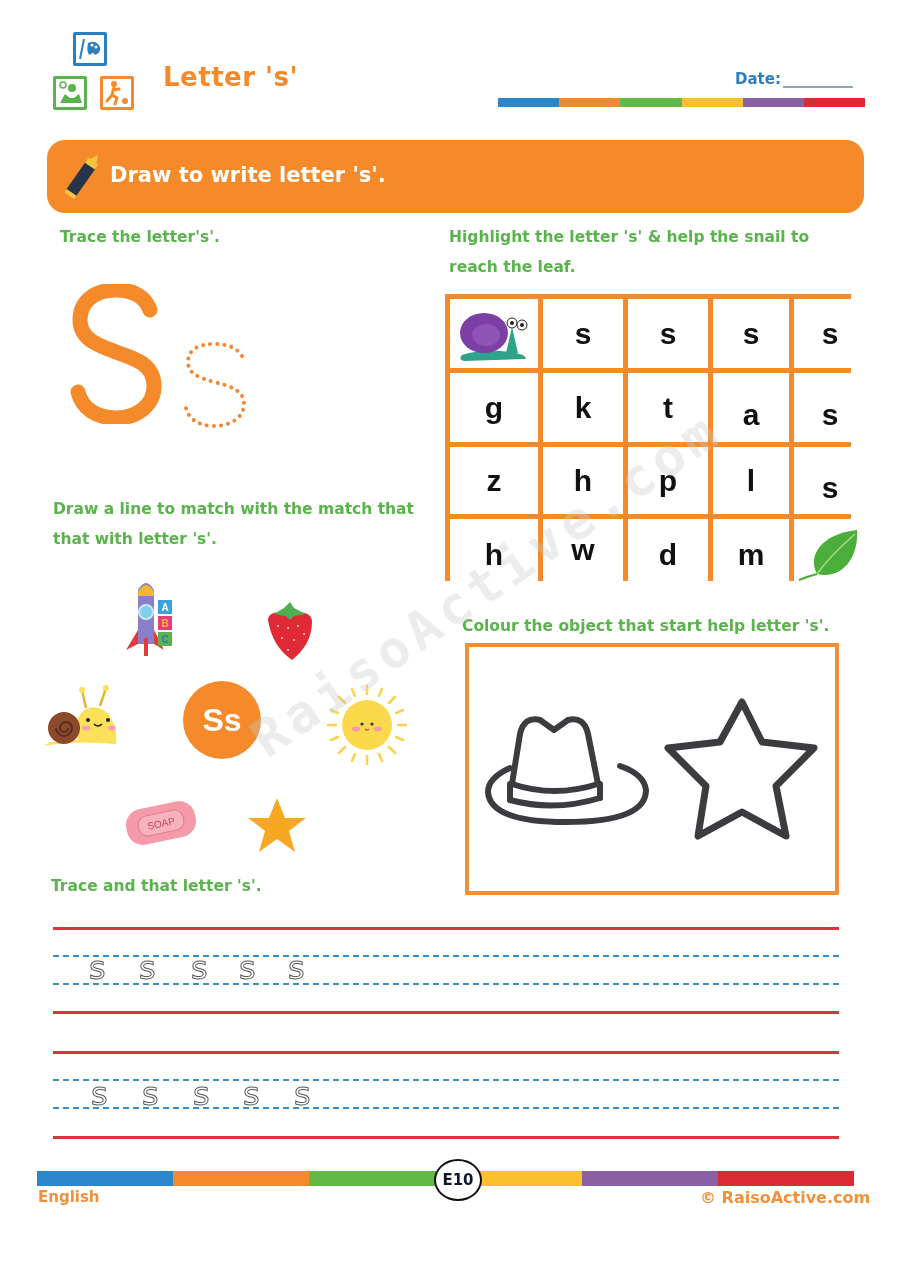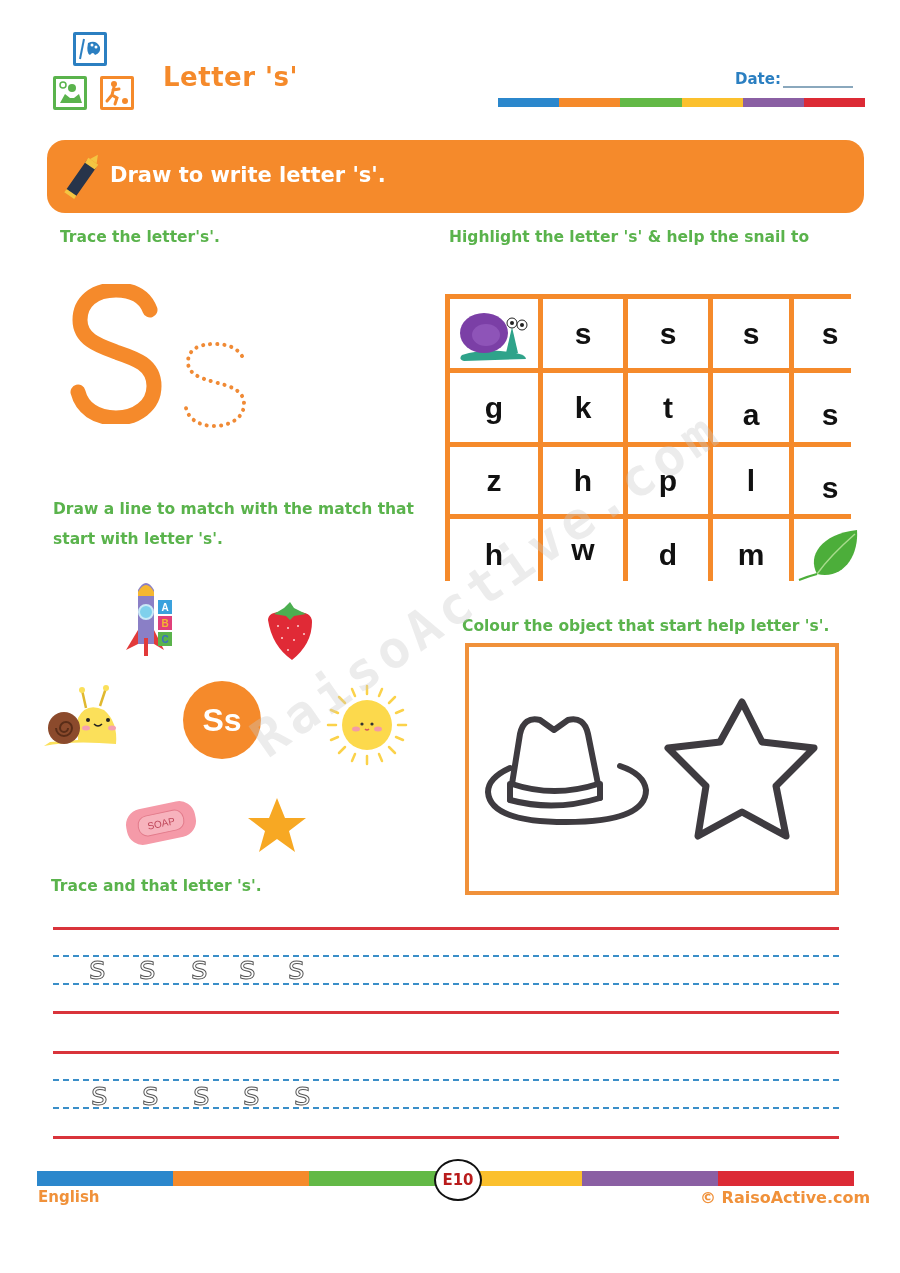--- a/index.html
+++ b/index.html
@@ -28,21 +28,21 @@
   
   .colour-box { left: 465px; top: 643px; width: 374px; height: 252px; border: 4px solid #f0913a; }
 
   
   .red-line { position: absolute; left: 53px; width: 786px; height: 3px; background: #d9343b; }
   .blue-line { position: absolute; left: 53px; width: 786px; height: 0; border-top: 2.5px dashed #3a8ec8; }
   .trace-s { position: absolute; font-family: "DejaVu Sans", sans-serif; font-size: 32px; color: transparent; -webkit-text-stroke: 1px #555; line-height: 1; }
 
   .footer-text { font-size: 15px; font-weight: bold; color: #f0913a; }
   .page-badge { left: 434px; top: 1159px; width: 48px; height: 42px; border-radius: 50%; border: 2.5px solid #111; background: #fff;
-                display: flex; align-items: center; justify-content: center; font-size: 15px; font-weight: bold; color: #b91c1c; }
+                display: flex; align-items: center; justify-content: center; font-size: 15px; font-weight: bold; color: #0f172a; }
 
   .watermark { left: 170px; top: 500px; font-family: "DejaVu Sans Mono", monospace; font-size: 52px; font-weight: bold; color: rgba(200,200,200,0.35);
                transform: rotate(-35deg); transform-origin: left top; white-space: nowrap; letter-spacing: 6px; }
 </style>
 </head>
 <body>
 
 <div class="logo-box" style="left:73px;top:32px;border-color:#2b7fc1;">
   <svg width="28" height="28" viewBox="0 0 28 28">
       <line x1="8" y1="4" x2="4" y2="24" stroke="#2b7fc1" stroke-width="2"></line>
@@ -93,20 +93,21 @@
 <div class="abs instr" style="left:60px;top:222px;">Trace the letter's'.</div>
 <svg class="abs" style="left:66px;top:284px;" width="100" height="140" viewBox="0 0 100 140">
   <path d="M84 26 C78 10 64 6 50 6 C28 6 14 18 14 36 C14 56 34 62 50 68 C68 74 88 80 88 102 C88 122 70 134 50 134 C30 134 16 124 12 108" fill="none" stroke="#f58a2b" stroke-width="15" stroke-linecap="round"></path>
 </svg>
 <svg class="abs" style="left:180px;top:340px;" width="70" height="90" viewBox="0 0 70 90">
   <path d="M62 16 C56 6 44 4 34 4 C18 4 8 10 8 22 C8 34 20 38 34 42 C50 46 64 50 64 64 C64 78 50 86 34 86 C18 86 8 78 6 68" fill="none" stroke="#f08a35" stroke-width="4" stroke-dasharray="0.1 7" stroke-linecap="round"></path>
 </svg>
 
 <div class="abs instr" style="left:449px;top:222px;">
   <div>Highlight the letter 's' &amp; help the snail to</div>
+  <div>reach the leaf.</div>
 </div>
 
 <div class="abs grid">
   <div class="cell">
     <svg width="76" height="58" viewBox="0 0 76 58">
       <path d="M6 50 Q30 42 60 48 Q70 50 70 54 L8 56 Q2 54 6 50Z" fill="#2fa38a"></path>
       <path d="M50 48 L56 22 L62 48Z" fill="#2fa38a"></path>
       <ellipse cx="28" cy="28" rx="24" ry="20" fill="#7b3fa6"></ellipse>
       <ellipse cx="30" cy="30" rx="14" ry="11" fill="#8e54b8"></ellipse>
       <circle cx="56" cy="18" r="5" fill="#fff" stroke="#222" stroke-width="1"></circle>
@@ -140,21 +141,21 @@
     <svg width="66" height="58" viewBox="0 0 66 58">
       <path d="M20 48 C10 30 24 8 60 4 C62 30 46 54 20 48Z" fill="#4cae3a"></path>
       <path d="M20 48 C30 34 42 22 58 8" stroke="#a7dc8c" stroke-width="1.5" fill="none"></path>
       <path d="M2 54 Q12 50 20 48" stroke="#4cae3a" stroke-width="2" fill="none"></path>
     </svg>
   </div>
 </div>
 
 <div class="abs instr" style="left:53px;top:494px;">
   <div>Draw a line to match with the match that</div>
-  <div>start with letter 's'.</div>
+  <div>that with letter 's'.</div>
 </div>
 
 <svg class="abs" style="left:120px;top:578px;" width="68" height="84" viewBox="0 0 68 84">
   <path d="M18 12 Q26 -2 34 12 L34 66 L18 66Z" fill="#8a7fc6"></path>
   <path d="M18 14 Q26 0 34 14 L34 18 L18 18Z" fill="#f5b731"></path>
   <circle cx="26" cy="34" r="7" fill="#7fd0ec" stroke="#c9e9f7" stroke-width="2"></circle>
   <path d="M18 52 L6 72 L18 66Z" fill="#e23a3a"></path>
     <path d="M34 52 L44 72 L34 66Z" fill="#e23a3a"></path>
   <rect x="24" y="60" width="4" height="18" fill="#e23a3a"></rect>
   <rect x="38" y="22" width="14" height="14" fill="#3aa1dd"></rect>

